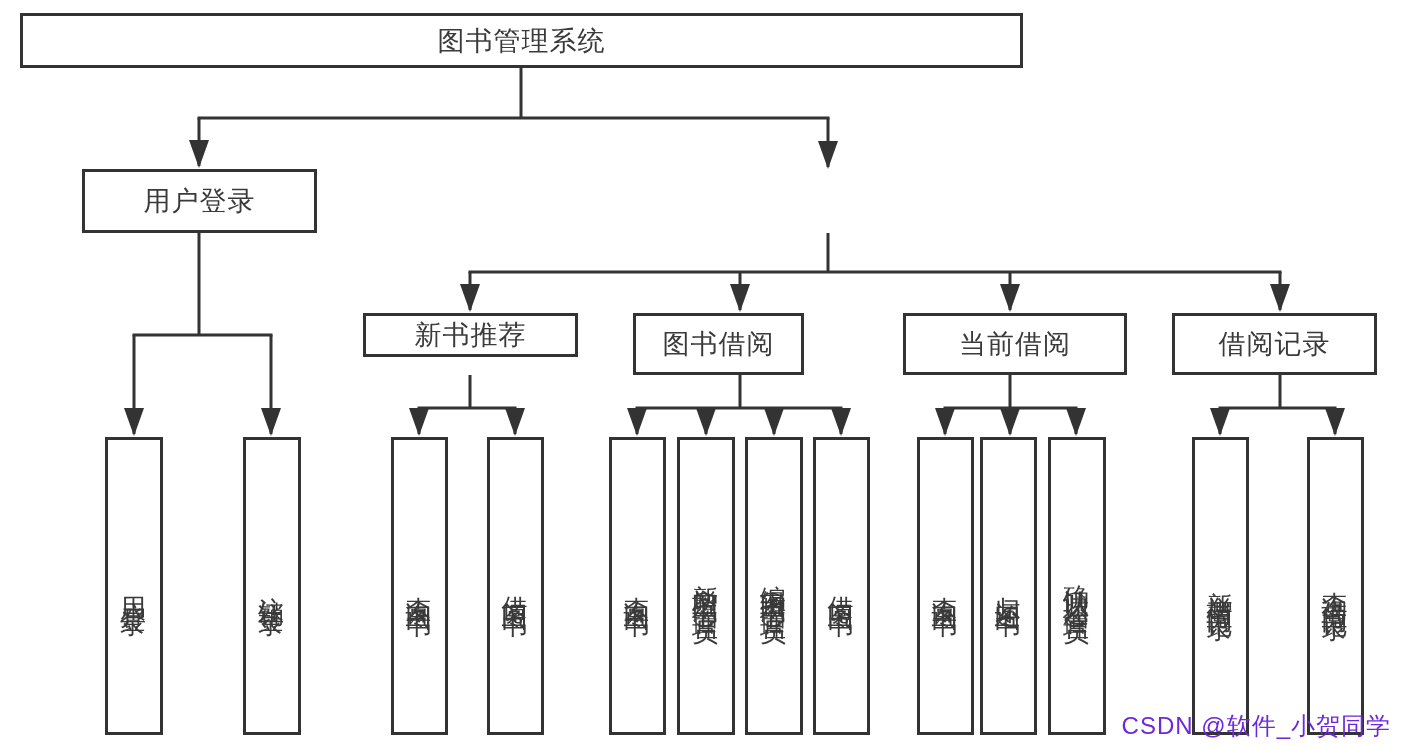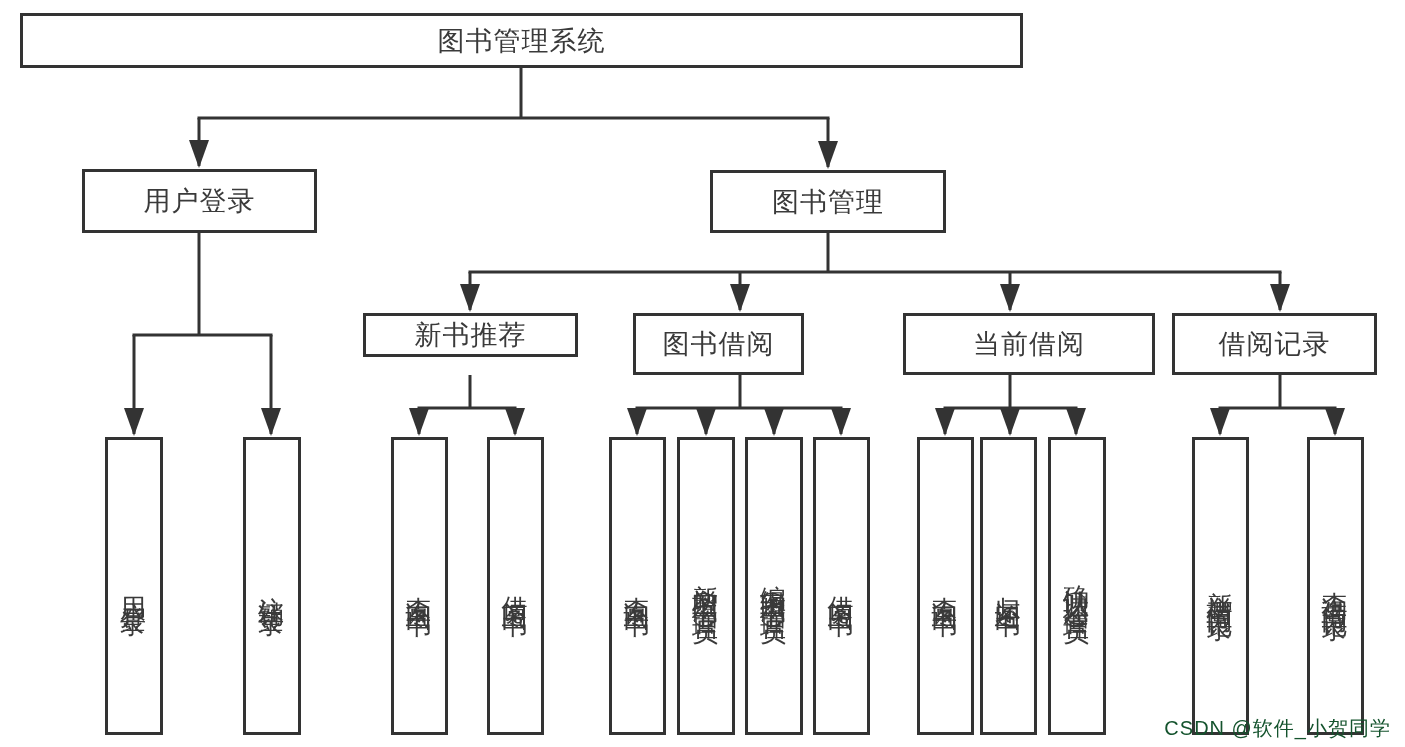--- a/index.html
+++ b/index.html
@@ -37,23 +37,23 @@
     font-size: 26px;
     writing-mode: vertical-rl;
     text-orientation: mixed;
     letter-spacing: 5px;
     white-space: normal;
   }
   .watermark {
     position: absolute;
     right: 14px;
     bottom: 5px;
-    font-size: 20px;
+    font-size: 24px;
     letter-spacing: 1px;
-    color: #14532d;
+    color: #6d28d9;
     z-index: 2;
   }
 </style>
 </head>
 <body>
 
 <div id="canvas">
 
   <svg id="wires" viewBox="0 0 1405 747" xmlns="http://www.w3.org/2000/svg">
     <defs>
@@ -101,25 +101,24 @@
       <path d="M1280 375 V408"></path>
       <path d="M1218.5 408 H1336.5"></path>
       <path d="M1220 408 V434" marker-end="url(#arrow)"></path>
       <path d="M1335 408 V434" marker-end="url(#arrow)"></path>
     </g>
   </svg>
 
   <div class="node h" style="left:20px; top:13px; width:1003px; height:55px">图书管理系统</div>
 
   <div class="node h" style="left:82px; top:169px; width:235px; height:64px">用户登录</div>
-  <div class="node h" style="left:710px; top:170px; width:236px; height:63px">图书管理</div>
 
   <div class="node h" style="left:363px; top:313px; width:215px; height:44px">新书推荐</div>
   <div class="node h" style="left:633px; top:313px; width:171px; height:62px">图书借阅</div>
-  <div class="node h" style="left:903px; top:313px; width:252px; height:62px">当前借阅</div>
+  <div class="node h" style="left:903px; top:313px; width:224px; height:62px">当前借阅</div>
   <div class="node h" style="left:1172px; top:313px; width:205px; height:62px">借阅记录</div>
 
   <div class="node v" style="left:105px; top:437px; width:58px; height:298px">用户登录</div>
   <div class="node v" style="left:243px; top:437px; width:58px; height:298px">注销登录</div>
 
   <div class="node v" style="left:391px; top:437px; width:57px; height:298px">查询图书</div>
   <div class="node v" style="left:487px; top:437px; width:57px; height:298px">借阅图书</div>
 
   <div class="node v" style="left:609px; top:437px; width:57px; height:298px">查询图书</div>
   <div class="node v" style="left:677px; top:437px; width:58px; height:298px">新增图书（管理员）</div>

